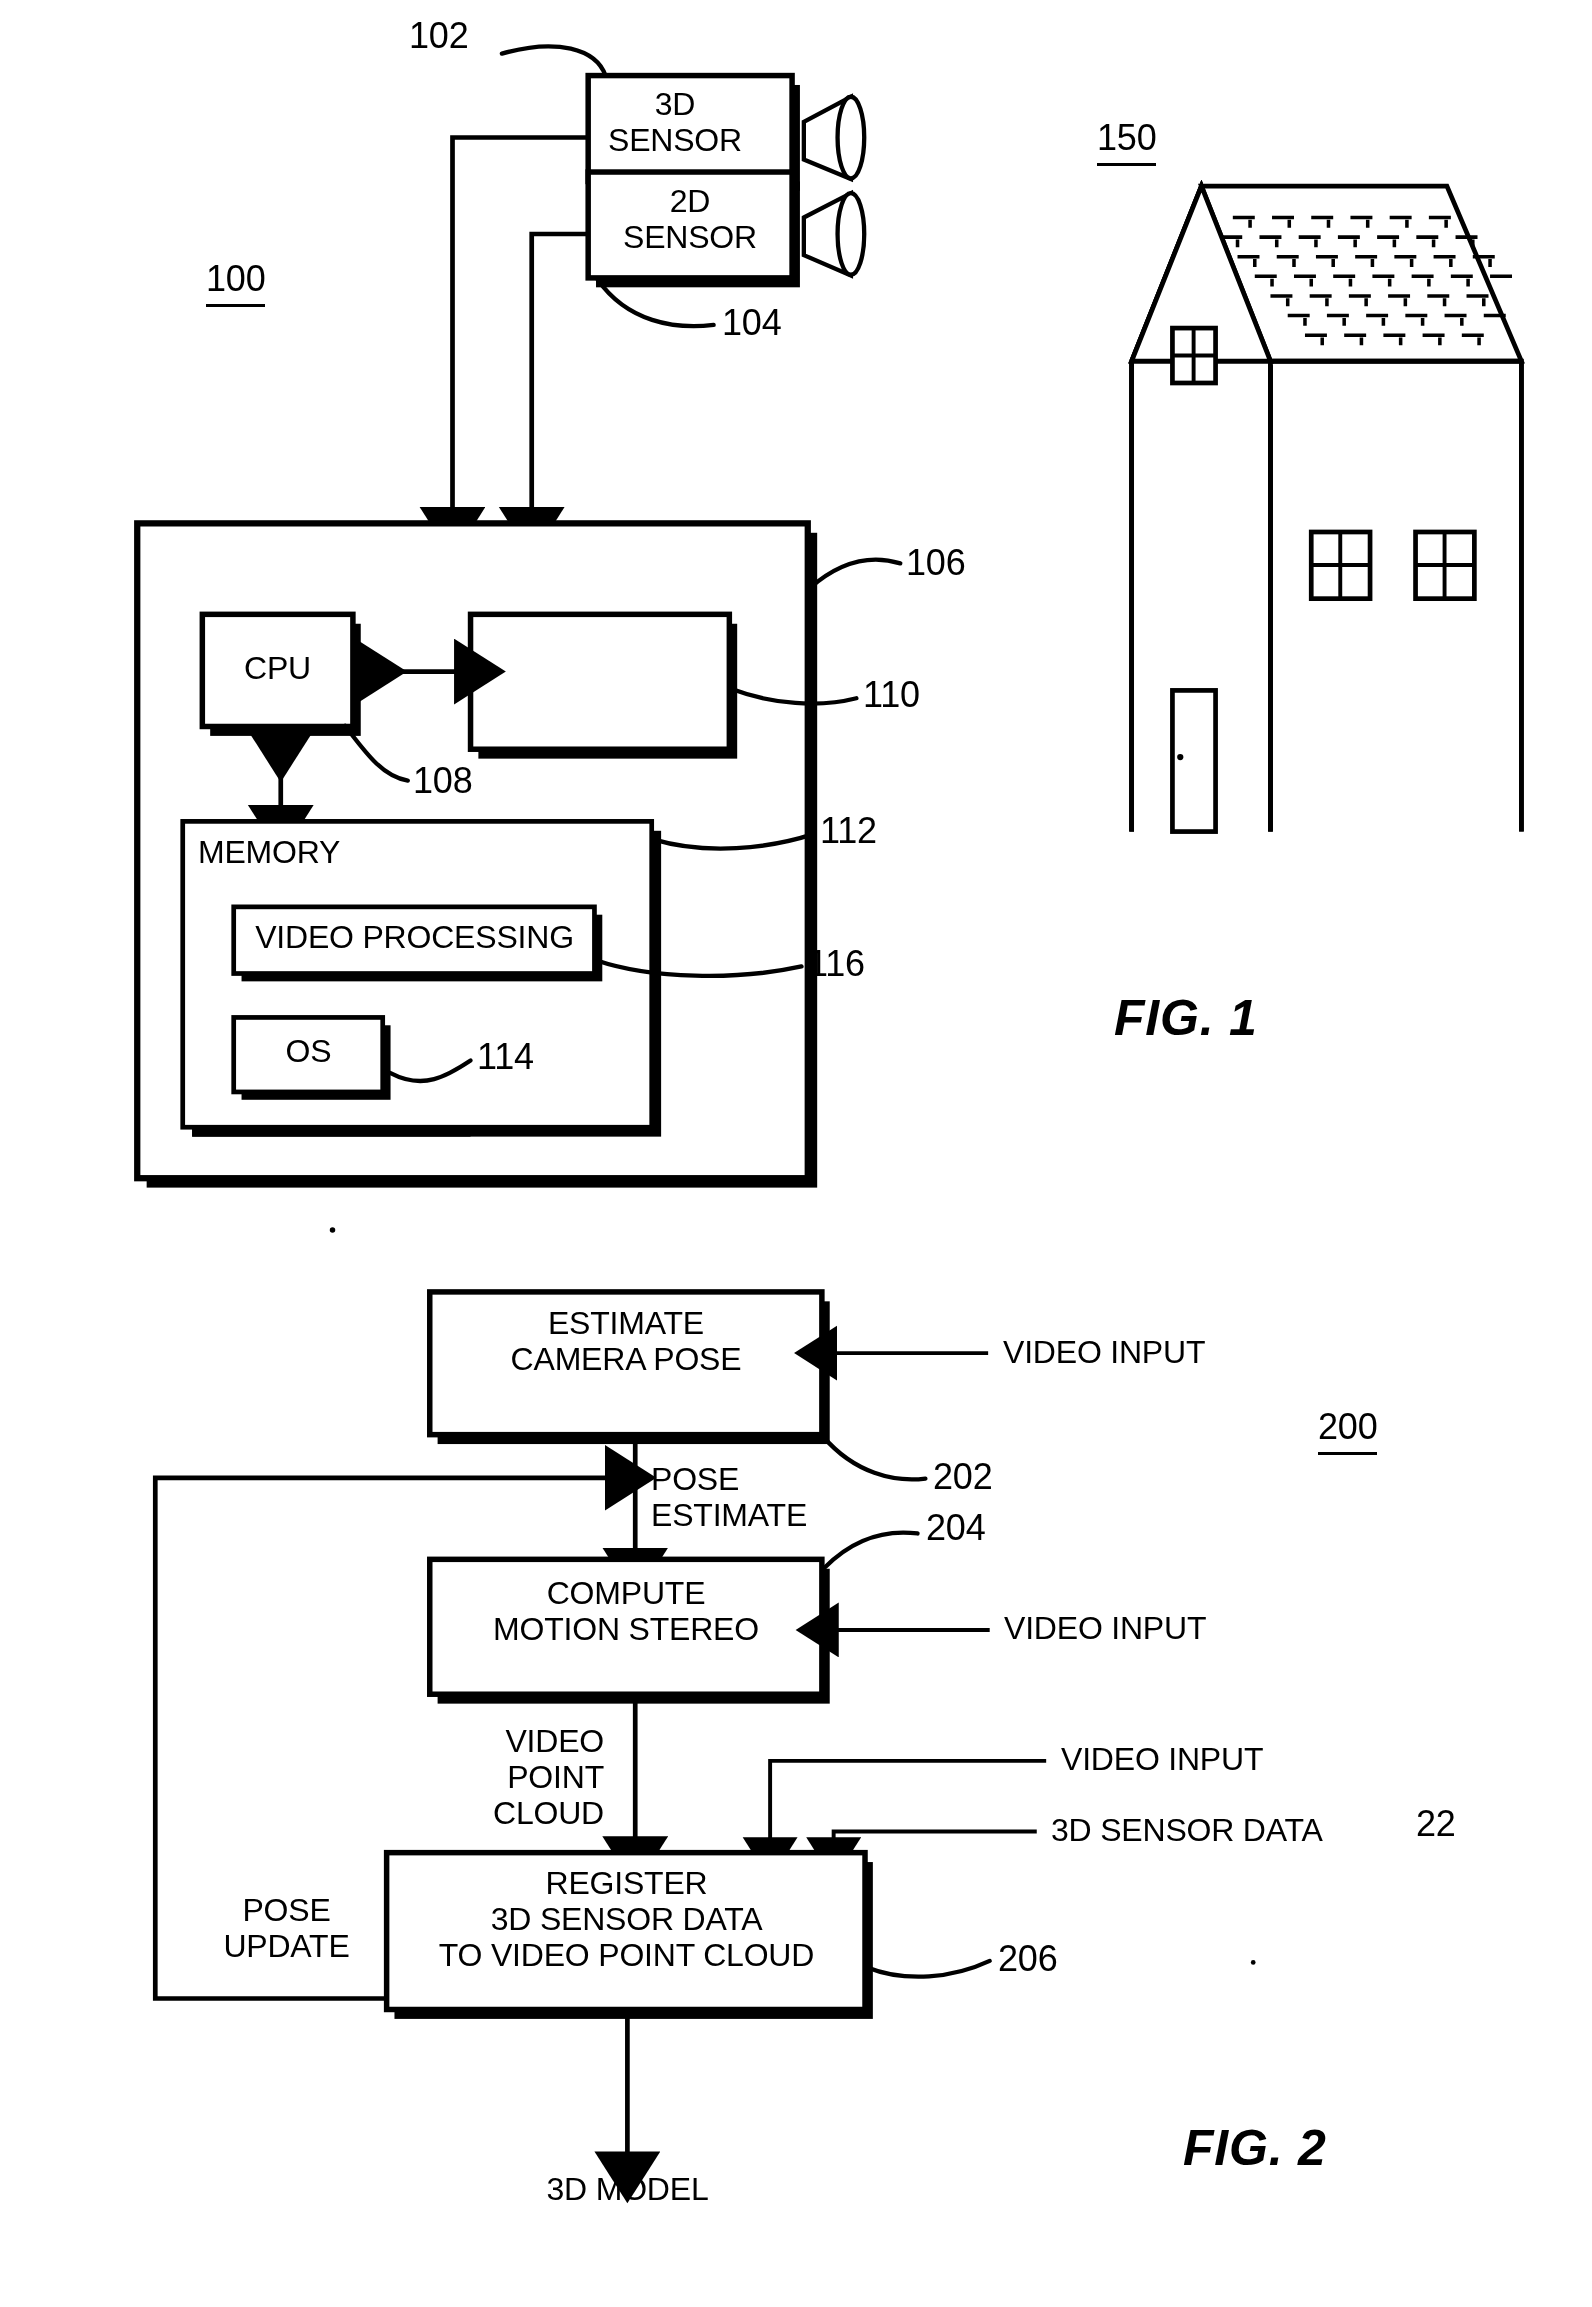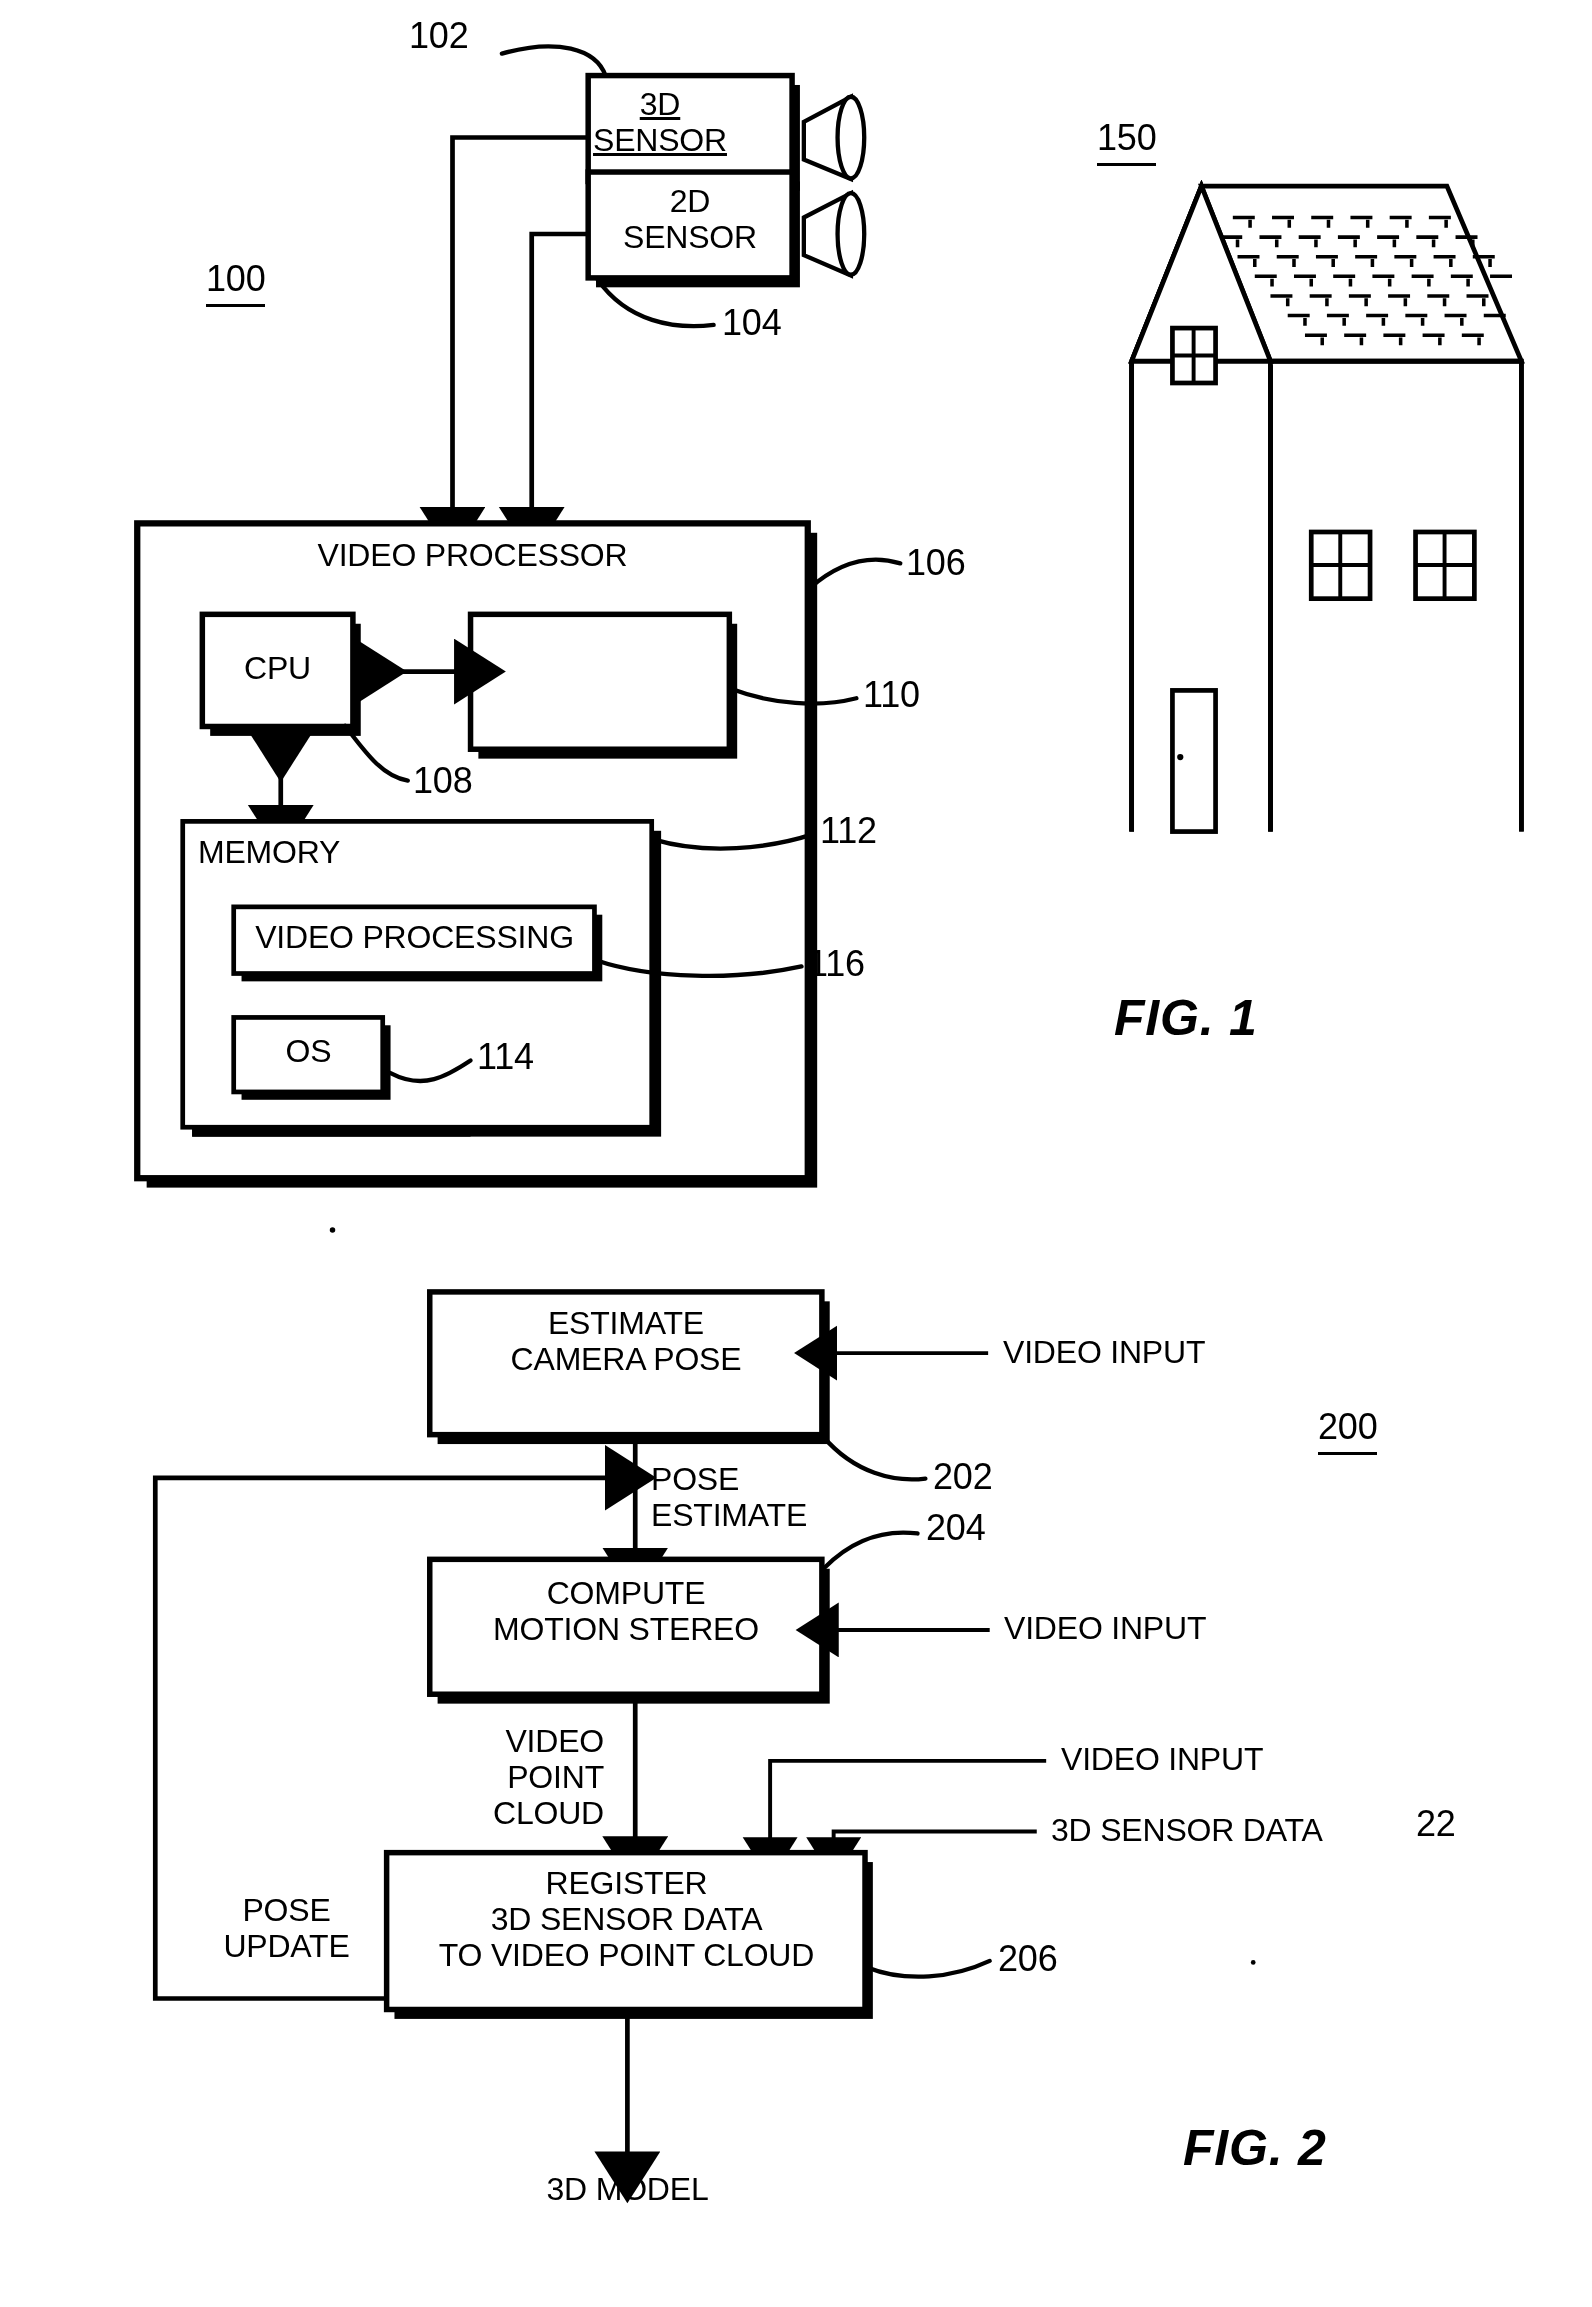--- a/index.html
+++ b/index.html
@@ -237,25 +237,24 @@
   <div class="txt refnum" style="left:409px; top:15.7px;">102</div>
   <div class="txt refnum" style="left:722px; top:303px;">104</div>
   <div class="txt refnum" style="left:906px; top:543px;">106</div>
   <div class="txt refnum" style="left:413px; top:761px;">108</div>
   <div class="txt refnum" style="left:863px; top:675px;">110</div>
   <div class="txt refnum" style="left:820px; top:811px;">112</div>
   <div class="txt refnum" style="left:477px; top:1037px;">114</div>
   <div class="txt refnum" style="left:808px; top:944px;">116</div>
   <div class="txt refnum-ul" style="left:1097px; top:118px;">150</div>
 
-  <div class="txt label-box" style="left:558px; top:86px; width:204px;text-decoration:underline;">3D
+  <div class="txt label-box" style="left:573px; top:86px; width:204px;">3D
 SENSOR</div>
   <div class="txt label-box" style="left:588px; top:183px; width:204px;">2D
 SENSOR</div>
-  <div class="txt label-box" style="left:137px; top:537px; width:671px;">VIDEO PROCESSOR</div>
   <div class="txt label-box" style="left:202px; top:650px; width:151px;">CPU</div>
   <div class="txt label-box" style="left:198px; top:834px; width:235px; text-align:left;">MEMORY</div>
   <div class="txt label-box" style="left:234px; top:919px; width:361px;">VIDEO PROCESSING</div>
   <div class="txt label-box" style="left:234px; top:1033px; width:149px;">OS</div>
 
   <div class="txt figtitle" style="left:1114px; top:990px;">FIG. 1</div>
 
   <div class="txt refnum-ul" style="left:1302px; top:1407px;margin-left:16px;">200</div>
   <div class="txt refnum" style="left:933px; top:1457px;">202</div>
   <div class="txt refnum" style="left:926px; top:1508px;">204</div>

